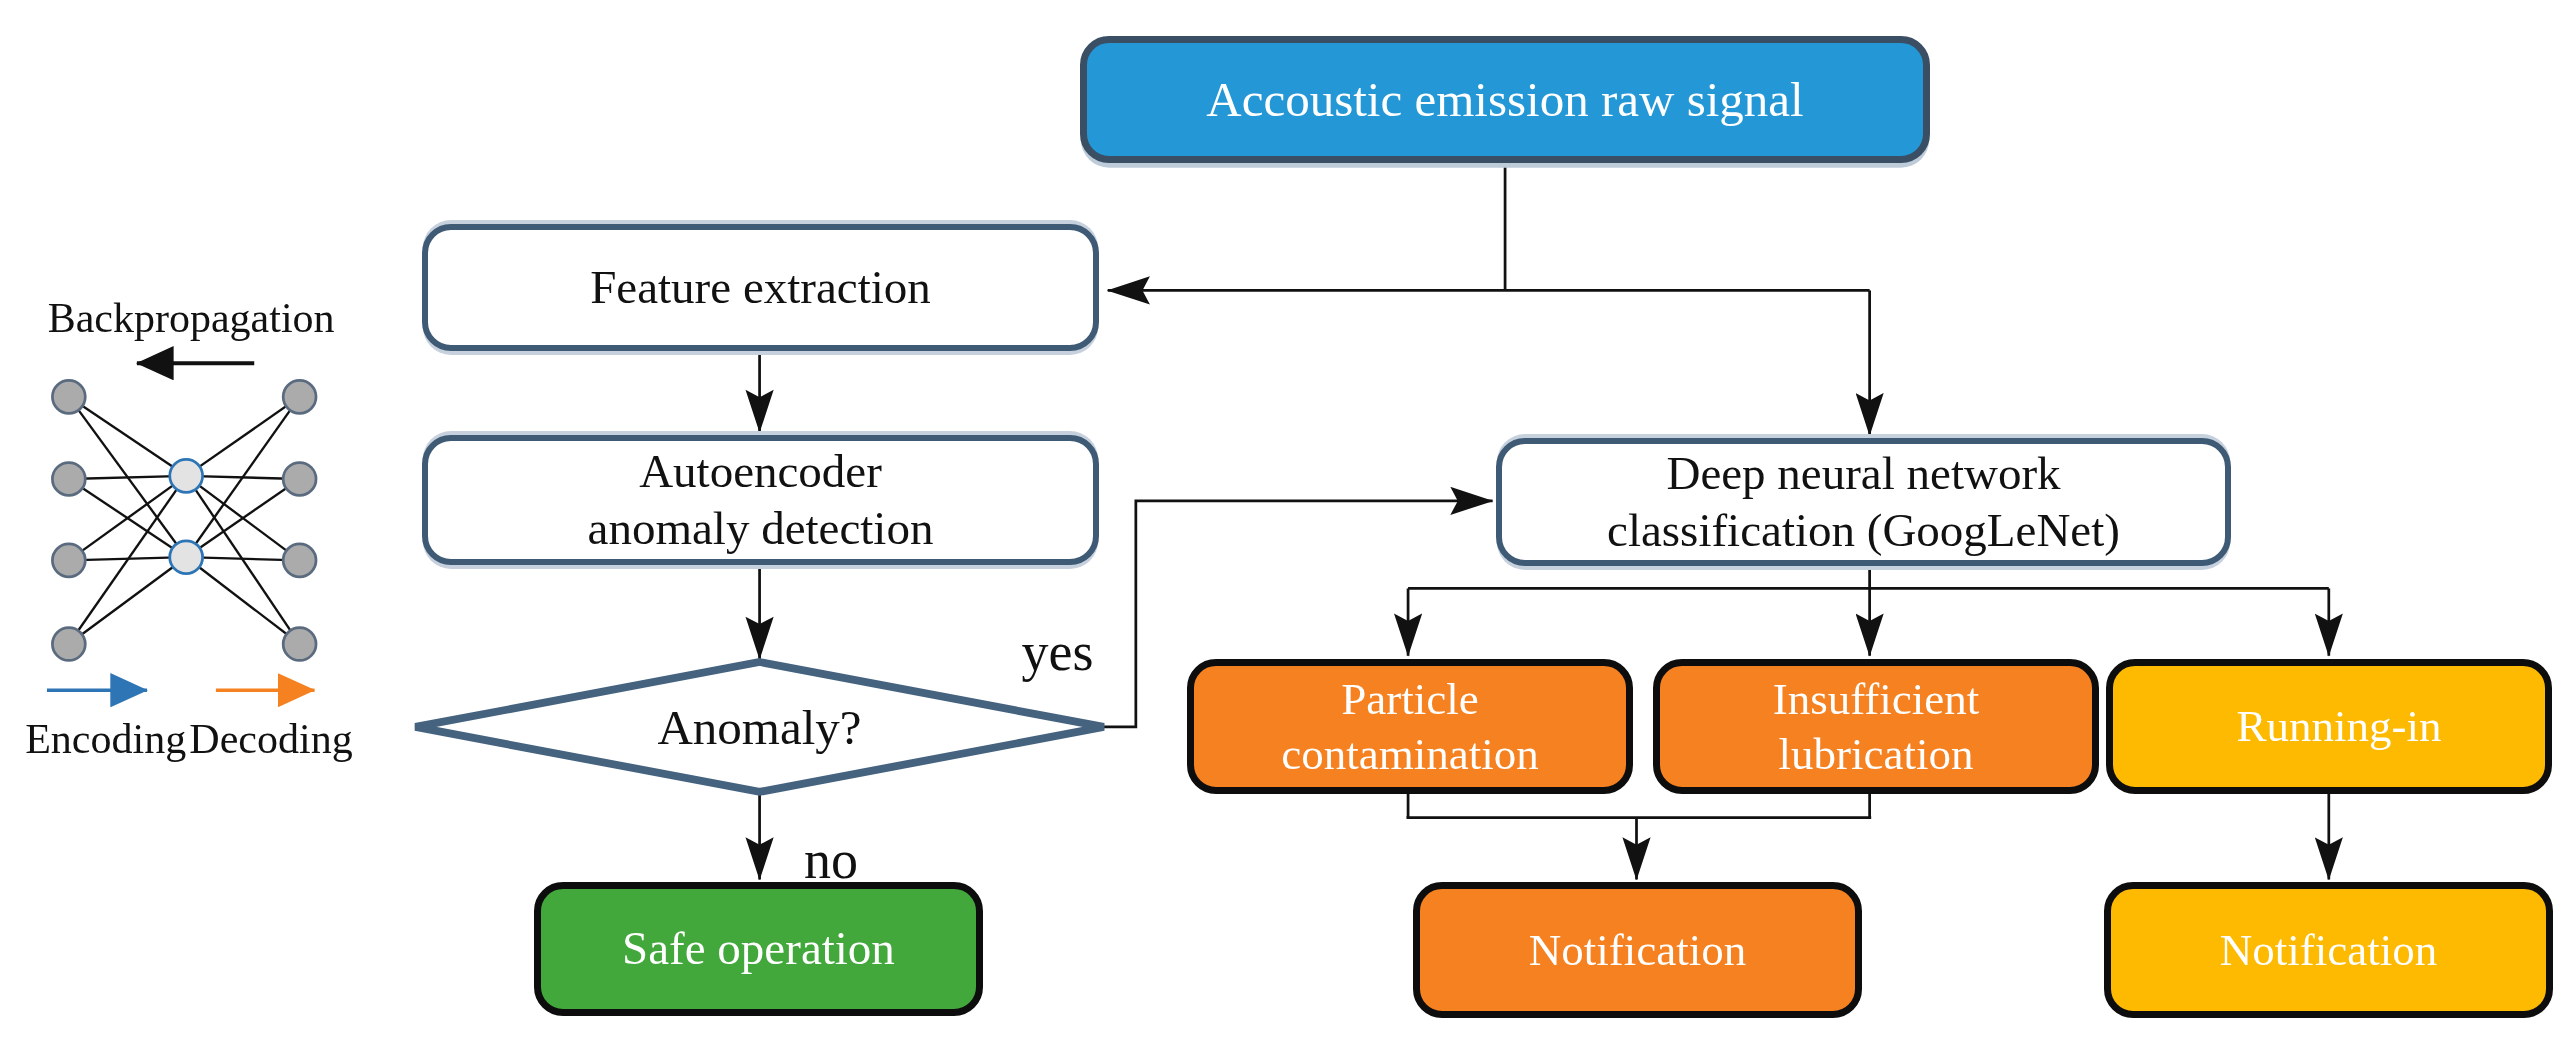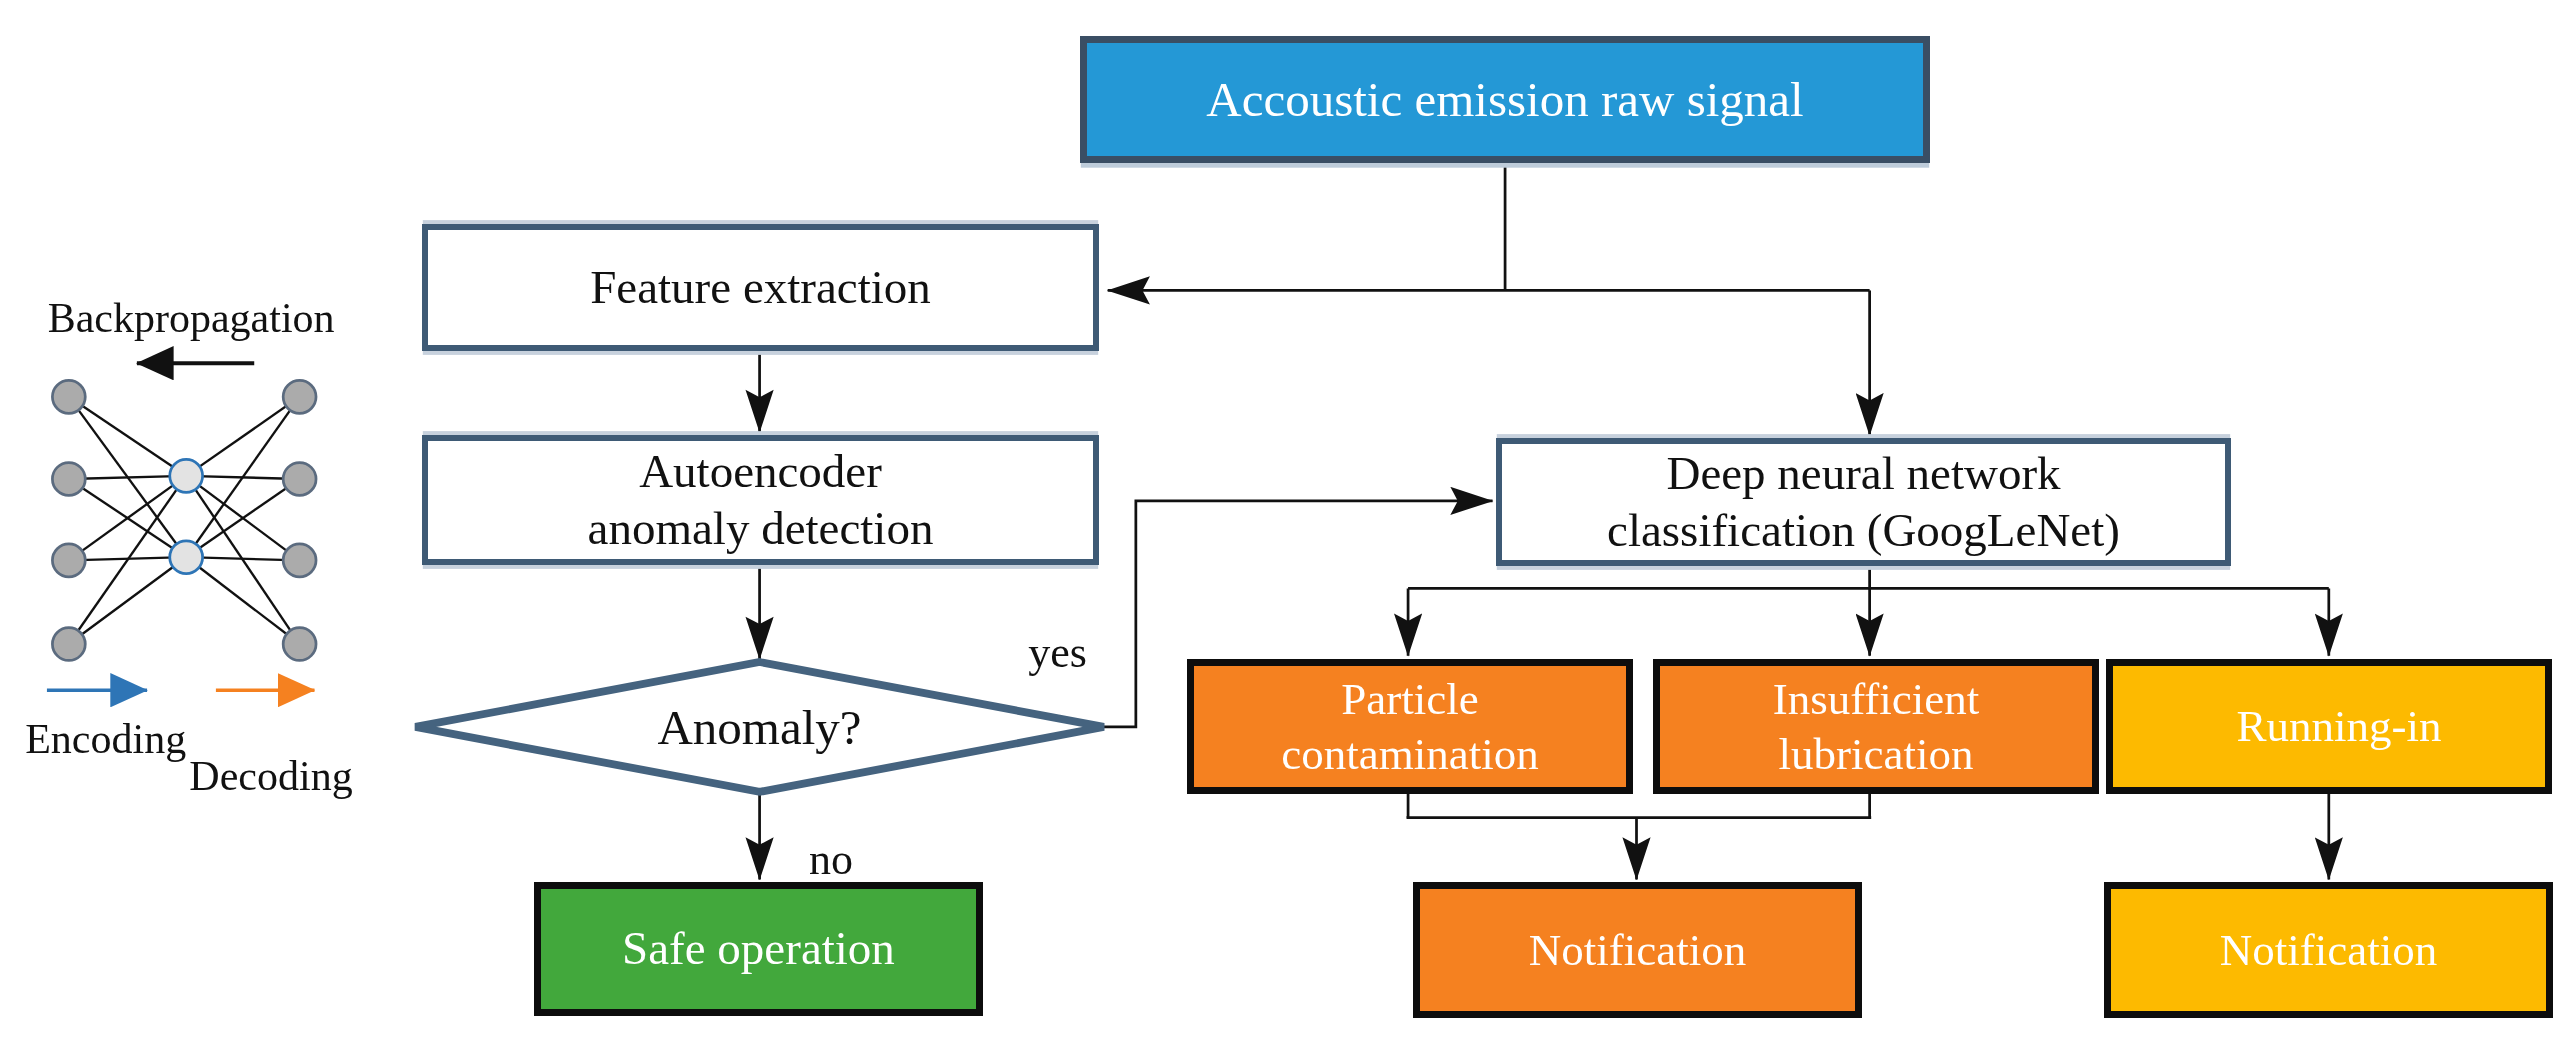--- a/index.html
+++ b/index.html
@@ -4,30 +4,30 @@
 <style>
   html,body{margin:0;padding:0;background:#fff;}
   #stage{
     position:relative;width:2576px;height:1044px;background:#ffffff;
     font-family:"Liberation Serif","DejaVu Serif",serif;overflow:hidden;
   }
   #stage svg.overlay{position:absolute;left:0;top:0;z-index:1;}
   .node{
     position:absolute;box-sizing:border-box;z-index:2;
     display:flex;flex-direction:column;align-items:center;justify-content:center;
-    text-align:center;font-size:47px;line-height:1.22;color:#111;
+    text-align:center;font-size:47px;line-height:1.22;color:#111;border-radius:29px;
   }
   .frame{background:#ffffff;border:6.3px solid #3E5A75;box-shadow:0 4.7px 0 -0.8px #C7D1DD,0 -4.7px 0 -0.8px #C7D1DD;}
   .signal{background:#2498D6;border:7px solid #3A4E64;color:#ffffff;font-size:49px;box-shadow:0 5.5px 0 -0.8px #BECCDA;}
   .fault{background:#F58120;border:7px solid #0d0d0d;color:#ffffff;font-size:45px;}
   .running{background:#FDBA00;border:7px solid #0d0d0d;color:#ffffff;font-size:45px;}
   .safe{background:#42A83C;border:7px solid #0d0d0d;color:#ffffff;}
   .lbl{
     position:absolute;z-index:2;display:flex;align-items:center;justify-content:center;
-    font-size:44px;color:#111;text-align:center;
+    font-size:54px;color:#111;text-align:center;
   }
   .diamond-label{font-size:49px;}
   .legend-label{font-size:42px;}
 </style>
 </head>
 <body>
 
 <div id="stage">
 
   <svg class="overlay" width="2576" height="1044" viewBox="0 0 3293 1334">
@@ -159,16 +159,16 @@
   </div>
 
   <div class="lbl" style="left:995px;top:624px;width:125px;height:56px;">yes</div>
 
   <div class="lbl" style="left:776px;top:804px;width:110px;height:55px;margin-top:28px;">no</div>
 
   <div class="lbl legend-label" style="left:26.6px;top:291px;width:329px;height:53px;">Backpropagation</div>
 
   <div class="lbl legend-label" style="left:11.7px;top:713px;width:188px;height:52px;">Encoding</div>
 
-  <div class="lbl legend-label" style="left:177px;top:713px;width:188px;height:52px;margin-top:37px;">Decoding</div>
+  <div class="lbl legend-label" style="left:177px;top:713px;width:188px;height:52px;">Decoding</div>
 
 </div>
 
 
 </body></html>

